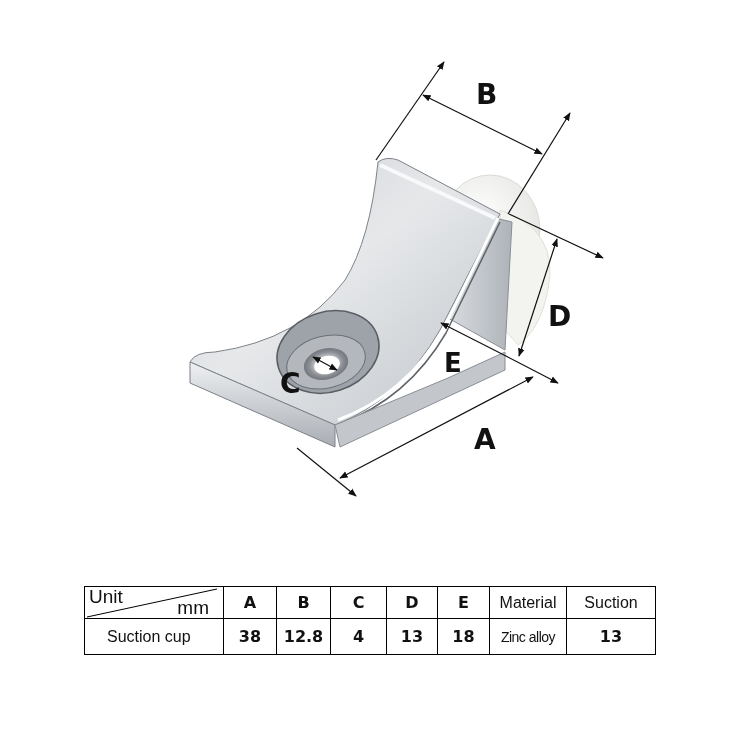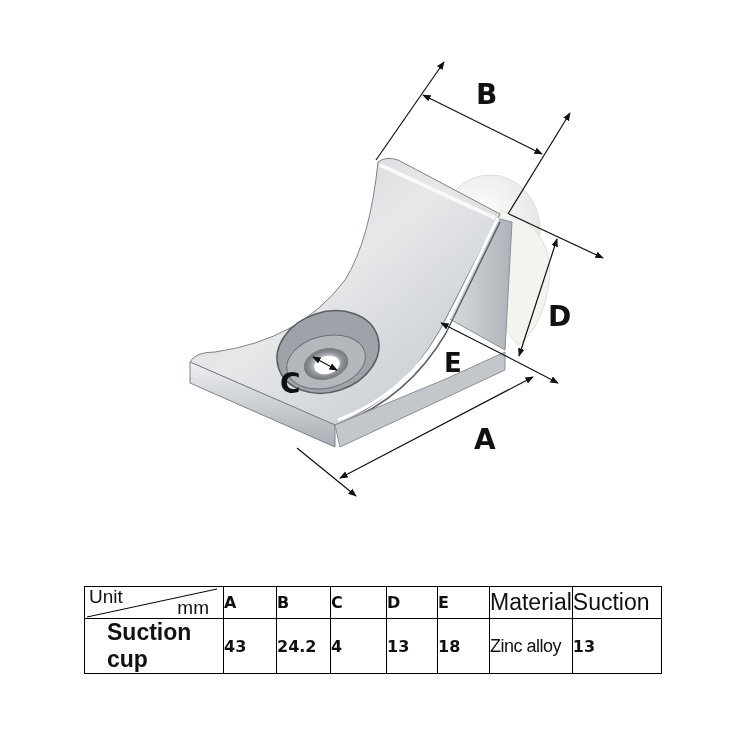--- a/index.html
+++ b/index.html
@@ -1,30 +1,30 @@
 <!DOCTYPE html>
 <html><head>
   <meta charset="utf-8">
   <style>
     html, body { margin: 0; padding: 0; background: #ffffff; }
     body { width: 750px; height: 750px; position: relative; overflow: hidden; font-family: "Liberation Sans", sans-serif; }
     #drawing { position: absolute; left: 0; top: 0; width: 750px; height: 560px; }
     .dim-label { font-family: "DejaVu Sans", sans-serif; font-weight: bold; fill: #111; }
     #spec-table { position: absolute; left: 84px; top: 586px; border-collapse: collapse; table-layout: fixed; }
-    #spec-table td { border: 1px solid #000; padding: 0; vertical-align: middle; color: #111; }
+    #spec-table td { border: 1px solid #000; padding: 0; text-align: center; vertical-align: middle; color: #111; }
     #spec-table tr.head td { height: 31px; }
     #spec-table tr.vals td { height: 35px; }
     .bold { font-family: "DejaVu Sans", sans-serif; font-weight: bold; font-size: 16px; }
-    .plain { font-family: "Liberation Sans", sans-serif; font-size: 23px; }
+    .plain { font-family: "Liberation Sans", sans-serif; font-size: 16px; }
     .unit-cell { position: relative; }
     .unit-cell svg { position: absolute; left: 0; top: 0; }
     .unit-cell .unit-top { position: absolute; left: 4px; top: -1px; font-size: 19px; }
     .unit-cell .unit-bottom { position: absolute; right: 14px; top: 10px; font-size: 19px; }
-    .name-cell { text-align: left !important; padding-left: 22px !important; font-weight: bold; }
-    .mat-cell { font-size: 18px; letter-spacing: -0.5px; }
+    .name-cell { text-align: left !important; padding-left: 22px !important; }
+    .mat-cell { font-size: 14px; letter-spacing: -0.5px; }
   </style>
 </head>
 <body>
 
 <svg id="drawing" viewBox="0 0 750 560" xmlns="http://www.w3.org/2000/svg">
   <defs>
     <linearGradient id="gFace" x1="0" y1="0" x2="1" y2="1">
       <stop offset="0" stop-color="#c9ccd0"></stop>
       <stop offset="0.45" stop-color="#e6e8ea"></stop>
       <stop offset="1" stop-color="#bfc3c8"></stop>
@@ -126,22 +126,22 @@
     <td class="bold">A</td>
     <td class="bold">B</td>
     <td class="bold">C</td>
     <td class="bold">D</td>
     <td class="bold">E</td>
     <td class="plain">Material</td>
     <td class="plain">Suction</td>
   </tr>
   <tr class="vals">
     <td class="plain name-cell">Suction cup</td>
-    <td class="bold">43</td>
-    <td class="bold">24.2</td>
+    <td class="bold">38</td>
+    <td class="bold">12.8</td>
     <td class="bold">4</td>
     <td class="bold">13</td>
     <td class="bold">18</td>
     <td class="plain mat-cell">Zinc alloy</td>
     <td class="bold">13</td>
   </tr>
 </tbody>
   </table>
 
 </body></html>

